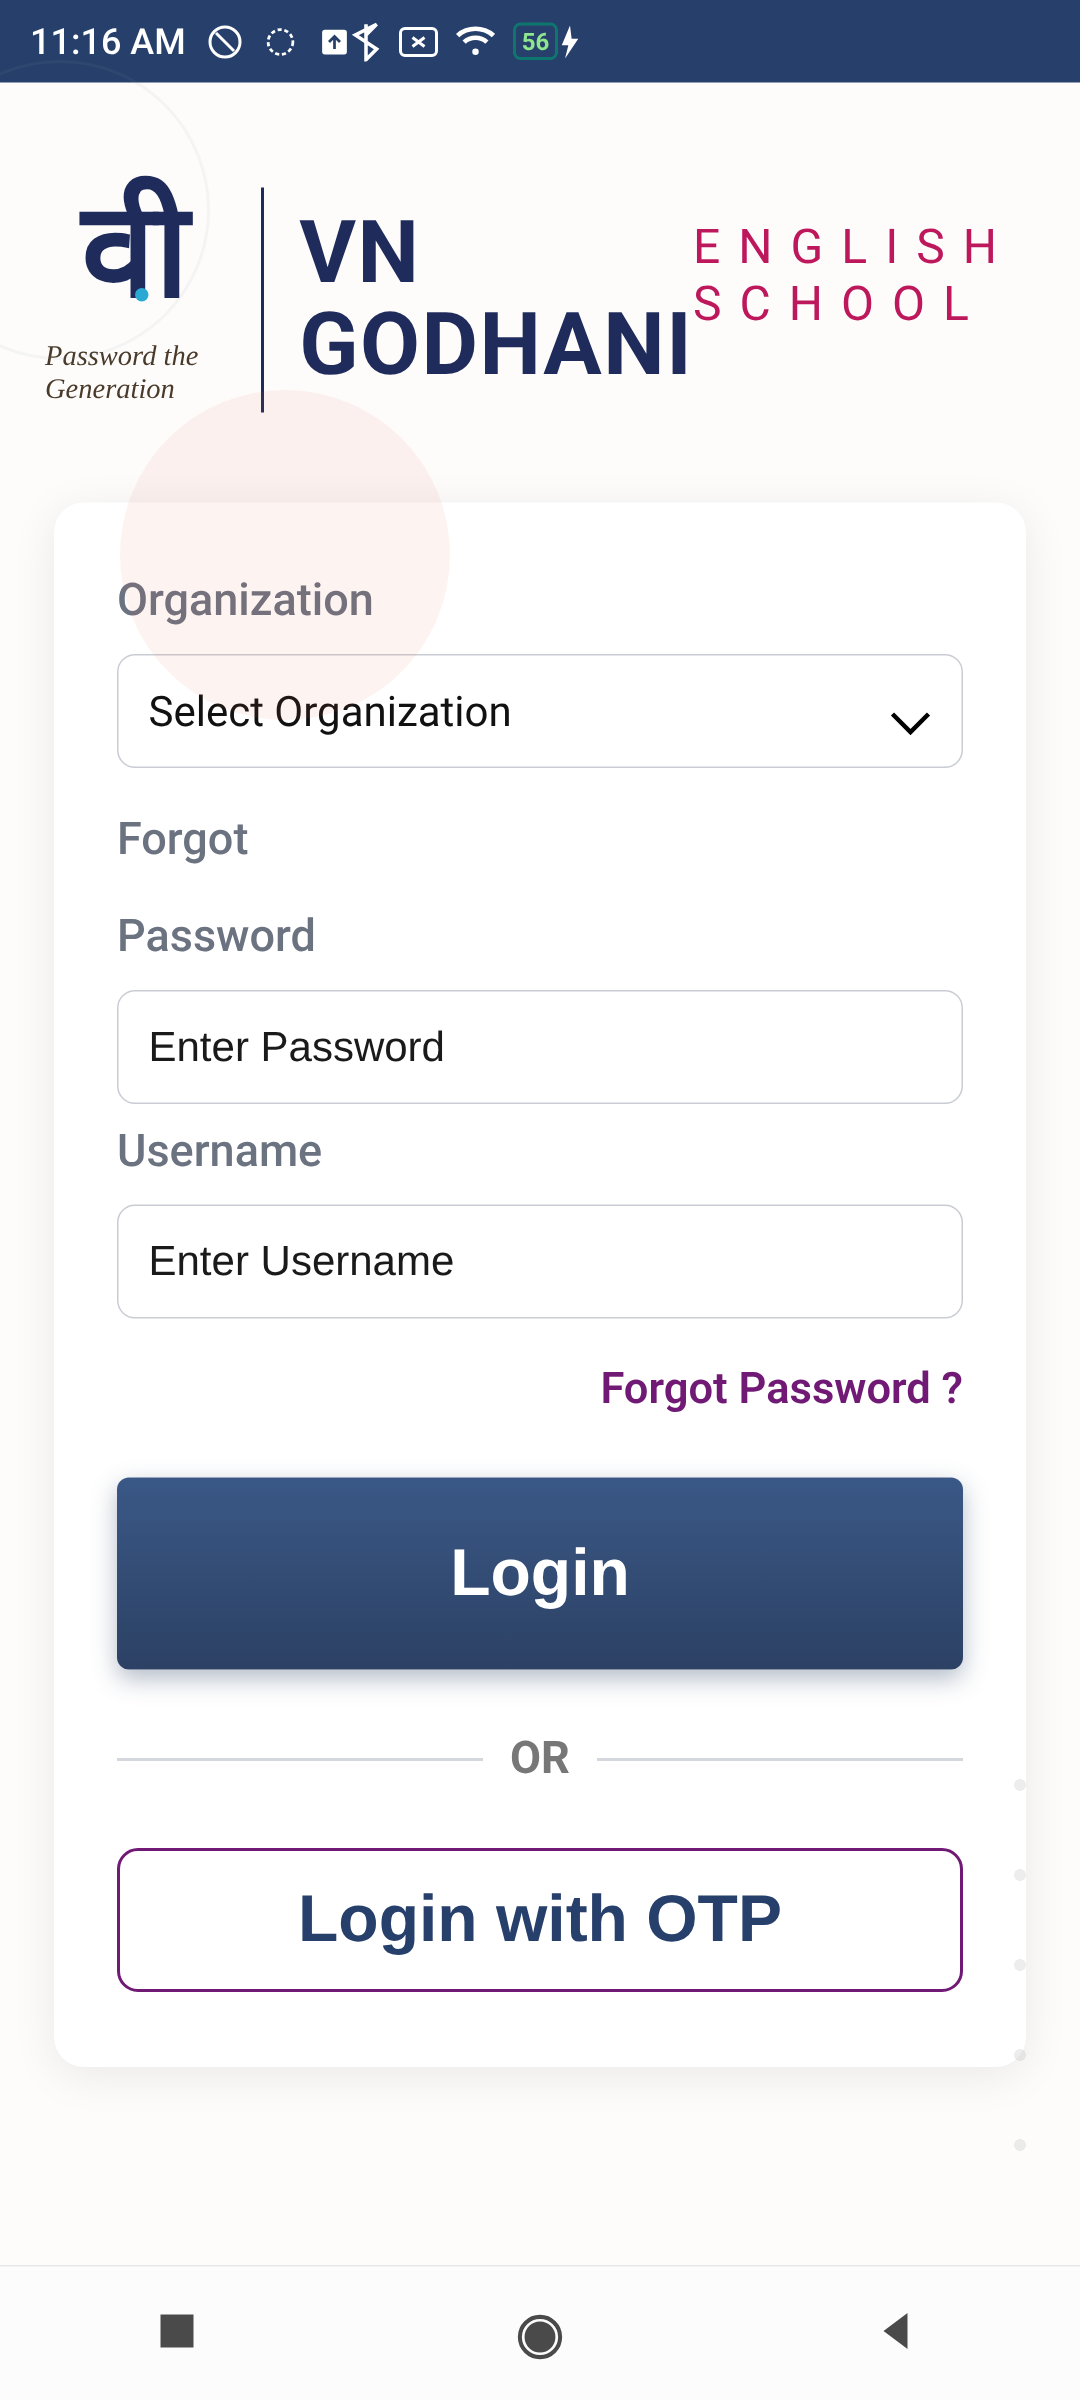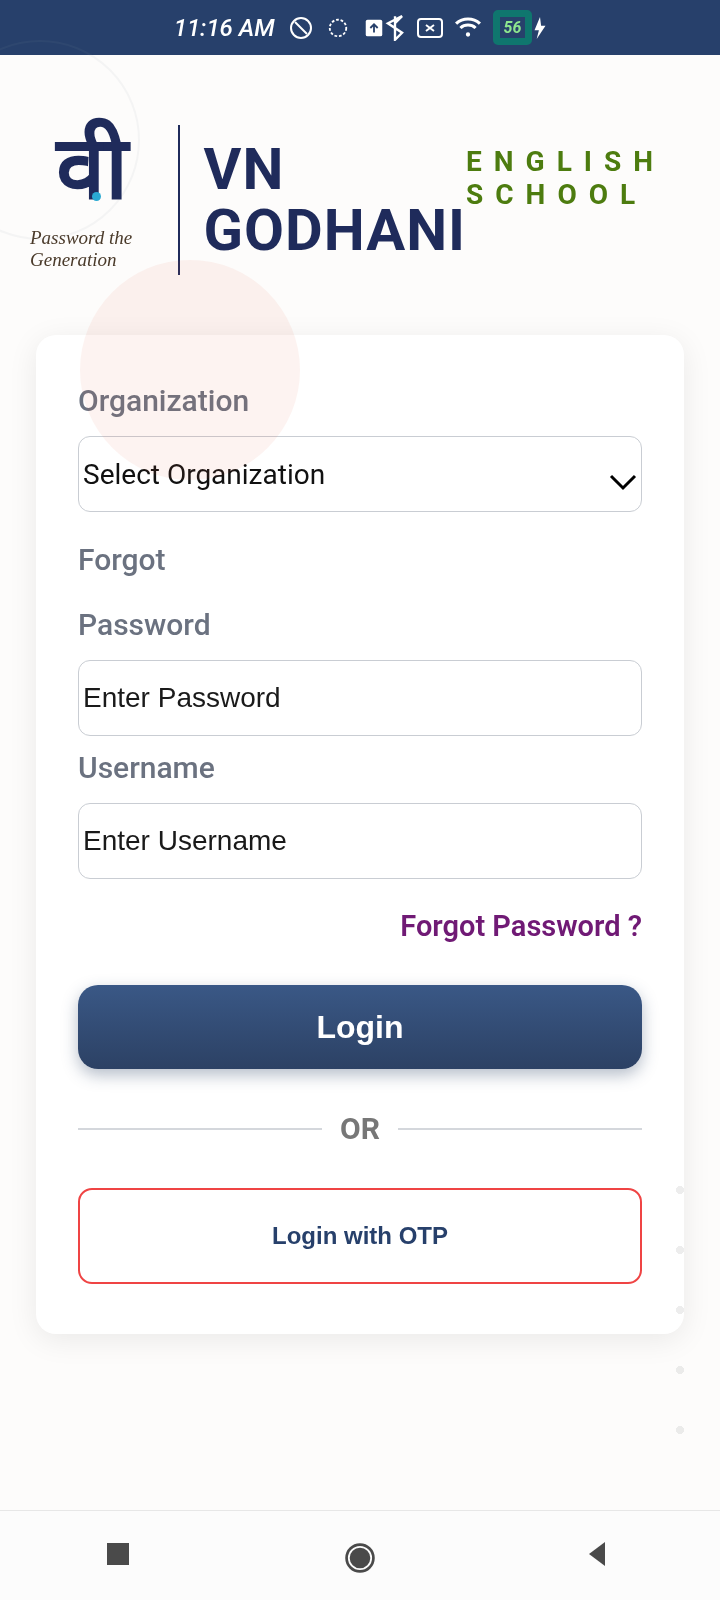--- a/index.html
+++ b/index.html
@@ -9,81 +9,81 @@
   
   .bg-deco { position: absolute; pointer-events: none; opacity: 0.08; }
   .bg-deco.circle1 { left: -60px; top: 40px; width: 200px; height: 200px; border: 2px solid #8899aa; border-radius: 50%; }
   .bg-deco.circle2 { left: 80px; top: 260px; width: 220px; height: 220px; background: #e96a4a; border-radius: 50%; opacity: 0.08; }
   .bg-deco.dots { right: 20px; top: 1160px; width: 40px; height: 300px; background:
     radial-gradient(circle, #888 4px, transparent 4px) 0 0/40px 60px; opacity: 0.15; }
 
   
   .status-bar {
     height: 55px; background: #27406b; color: #fff;
-    display: flex; align-items: center; justify-content: center;
-    padding: 0 20px; font-size: 24px; font-weight: 500; font-style: italic;
+    display: flex; align-items: center; justify-content: flex-start;
+    padding: 0 20px; font-size: 24px; font-weight: 500;
   }
   .status-left { display: flex; align-items: center; gap: 14px; }
   .status-right { display: flex; align-items: center; gap: 12px; }
   .status-icon { display: inline-flex; }
   .battery { display: inline-flex; align-items: center; gap: 2px; }
-  .battery-box { border: 7px solid #0f766e; border-radius: 5px; padding: 1px 4px; font-size: 16px; color: #8ee68e; font-weight: 700; }
+  .battery-box { border: 2px solid #0f766e; border-radius: 5px; padding: 1px 4px; font-size: 16px; color: #8ee68e; font-weight: 700; }
 
   
   .header {
     display: flex; align-items: center; justify-content: center;
     gap: 24px; padding: 70px 30px 40px;
   }
   .logo-block { display: flex; flex-direction: column; align-items: center; }
   .logo-mark {
     font-size: 88px; font-weight: 900; color: #1f2b5b; line-height: 0.9;
     position: relative; font-family: Georgia, serif;
   }
   .logo-mark .dot { position: absolute; bottom: 8px; left: 50%; width: 9px; height: 9px; background: #2aa9d2; border-radius: 50%; }
   .logo-tagline { font-size: 19px; color: #4a3a2a; font-style: italic; margin-top: 18px; font-family: Georgia, serif; }
   .divider-v { width: 2px; height: 150px; background: #1f2b5b; }
   .school-name { display: flex; flex-direction: row; }
   .school-name .line1 { font-size: 58px; font-weight: 700; color: #1f2b5b; letter-spacing: 1px; line-height: 1.05; }
-  .school-name .line2 { font-size: 28px; font-weight: 700; color: #4d7c0f; letter-spacing: 12px; margin-top: 6px; }
+  .school-name .line2 { font-size: 32px; font-weight: 400; color: #be185d; letter-spacing: 12px; margin-top: 6px; }
 
   
   .card {
     margin: 20px 36px 0; background: #fff; border-radius: 20px;
     padding: 48px 42px 50px; box-shadow: 0 6px 30px rgba(0,0,0,0.08);
   }
   .field { margin-bottom: 30px; }
   .field-label { font-size: 30px; color: #6b7280; font-weight: 500; margin-bottom: 18px; }
   .select, .input {
     width: 100%; height: 76px; border: 1.5px solid #c9cdd3; border-radius: 12px;
-    padding: 0 4px; font-size: 28px; color: #111; background: #fff;
+    padding: 0 20px; font-size: 28px; color: #111; background: #fff;
     display: flex; align-items: center; justify-content: space-between;
   }
   .select .chevron { width: 28px; height: 18px; }
   .input input {
     border: none; outline: none; width: 100%; height: 100%; font-size: 28px;
     background: transparent;
   }
   .input input::placeholder { color: #1a1a1a; }
 
   .forgot { text-align: right; font-size: 29px; color: #701a75; font-weight: 600; margin: 16px 0 42px; cursor: pointer; }
 
   .btn-login {
-    width: 100%; height: 84px; border: none; border-radius: 20px;
+    width: 100%; height: 128px; border: none; border-radius: 8px;
     background: linear-gradient(180deg, #3a5886 0%, #2c4164 100%);
-    color: #fff; font-size: 32px; font-weight: 600; cursor: pointer;
+    color: #fff; font-size: 44px; font-weight: 600; cursor: pointer;
     box-shadow: 0 6px 16px rgba(44,65,100,0.35);
   }
 
   .or-row { display: flex; align-items: center; gap: 18px; margin: 42px 0; }
   .or-line { flex: 1; height: 2px; background: #d4d7dc; }
   .or-text { font-size: 30px; color: #777; font-weight: 700; }
 
   .btn-otp {
-    width: 100%; height: 96px; border: 2px solid #ef4444; border-radius: 14px;
-    background: #fff; color: #27406b; font-size: 24px; font-weight: 600; cursor: pointer;
+    width: 100%; height: 96px; border: 2px solid #701a75; border-radius: 14px;
+    background: #fff; color: #27406b; font-size: 44px; font-weight: 600; cursor: pointer;
   }
 
   
   .navbar {
     position: absolute; bottom: 0; left: 0; right: 0; height: 90px;
     background: #fcfcfc; border-top: 1px solid #e7e7e7;
     display: flex; align-items: center; justify-content: space-around;
   }
   .nav-icon { width: 34px; height: 34px; display: inline-flex; }
 </style>

